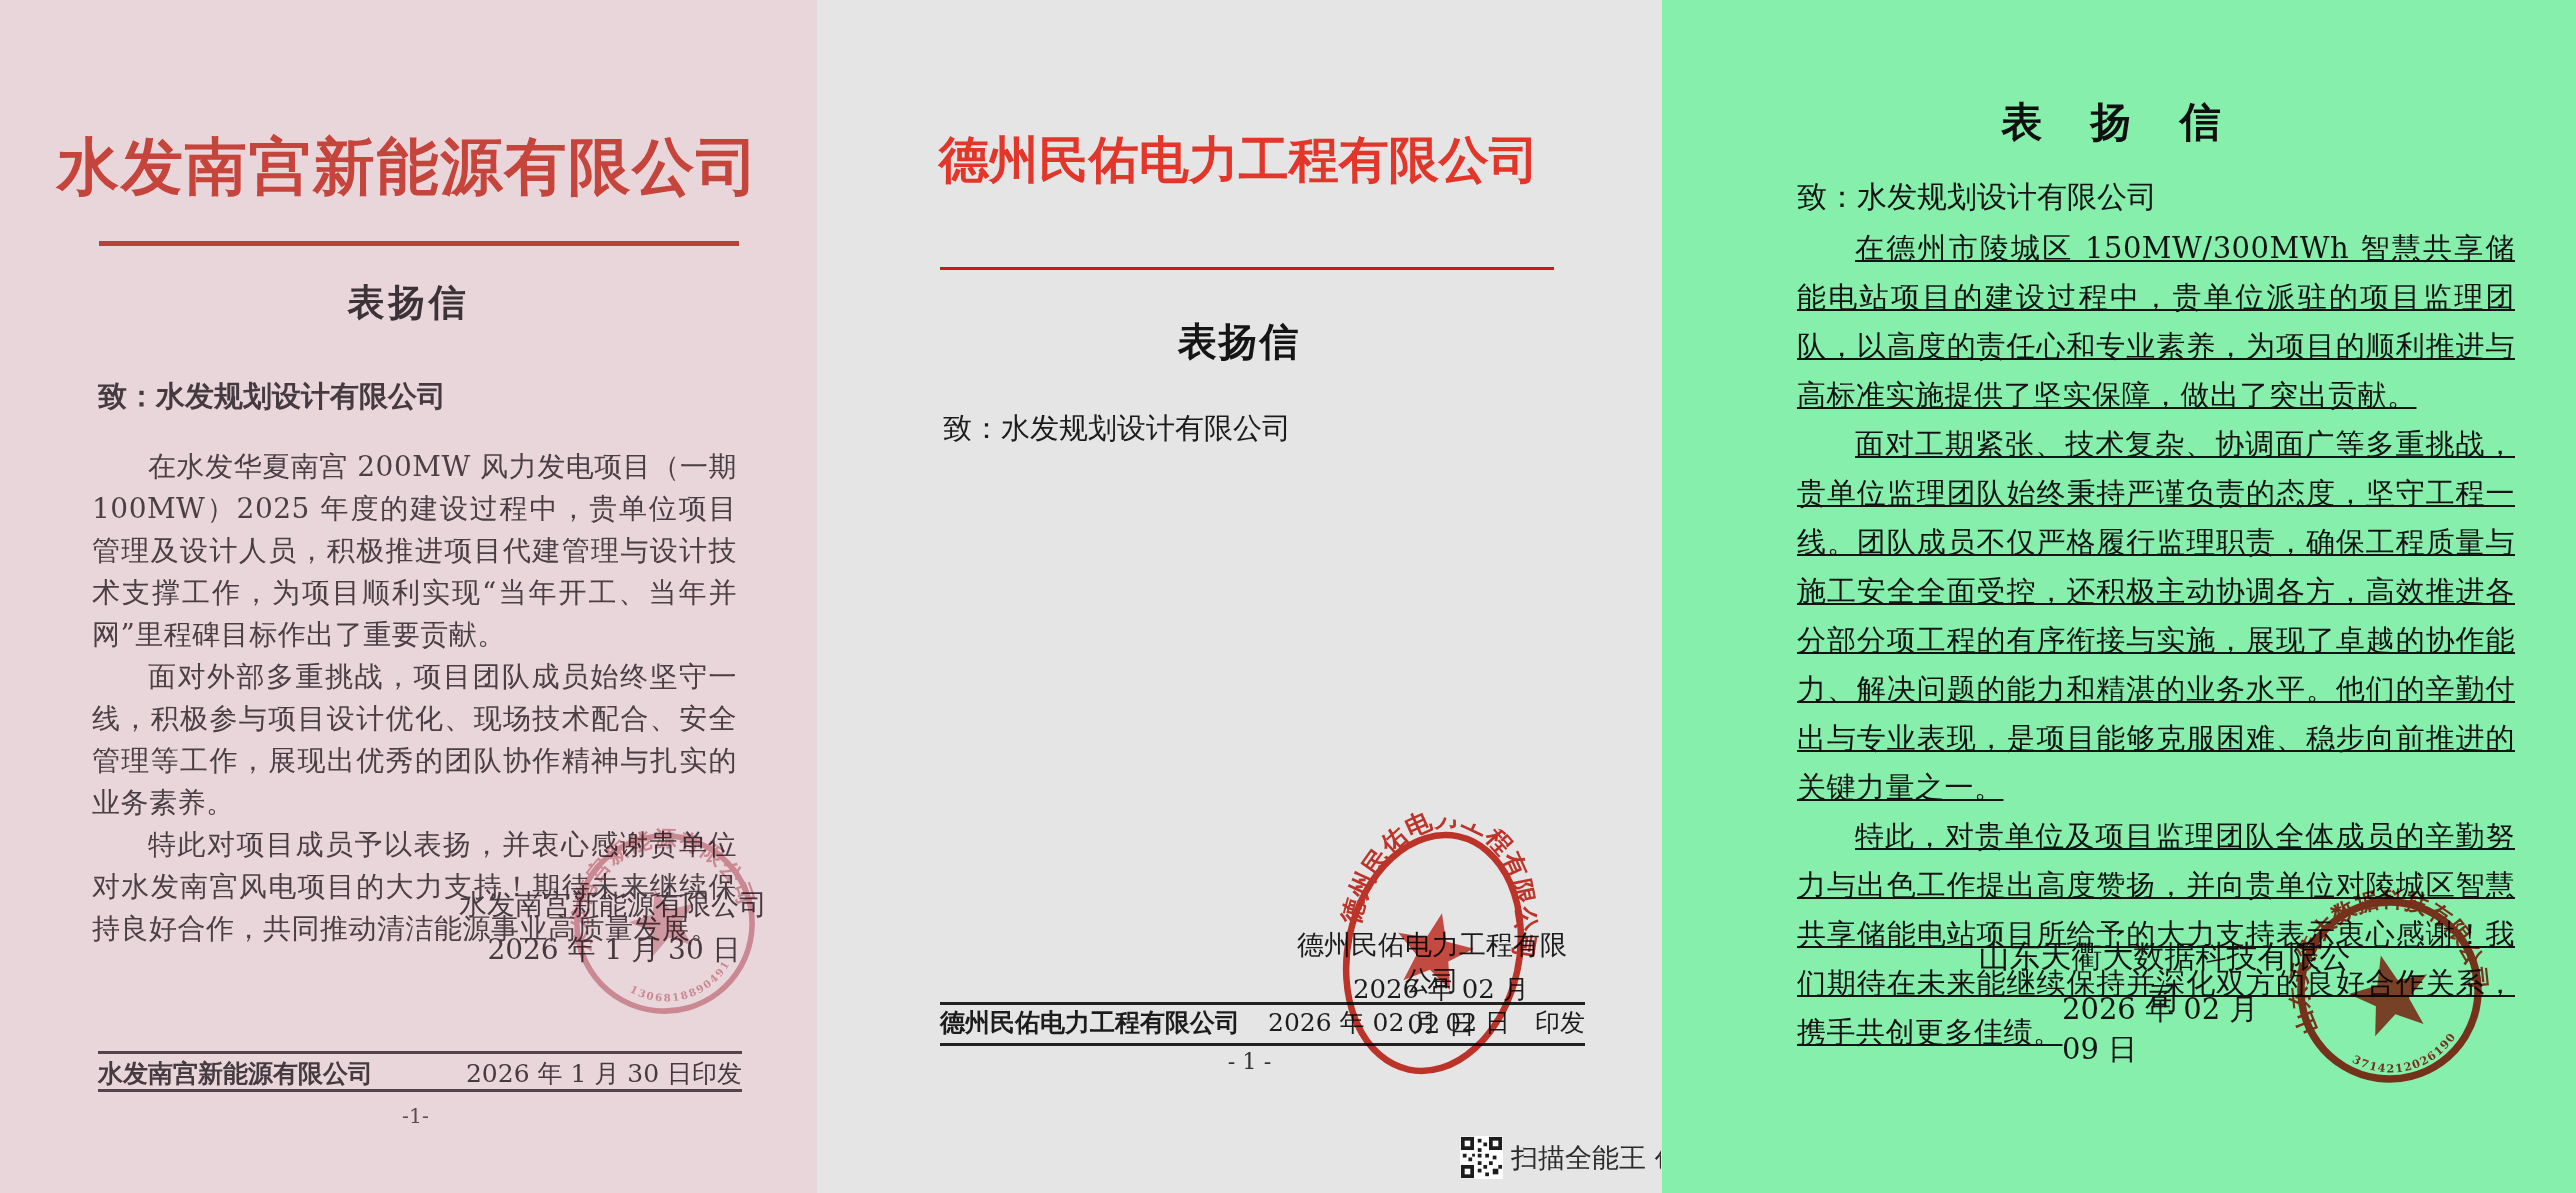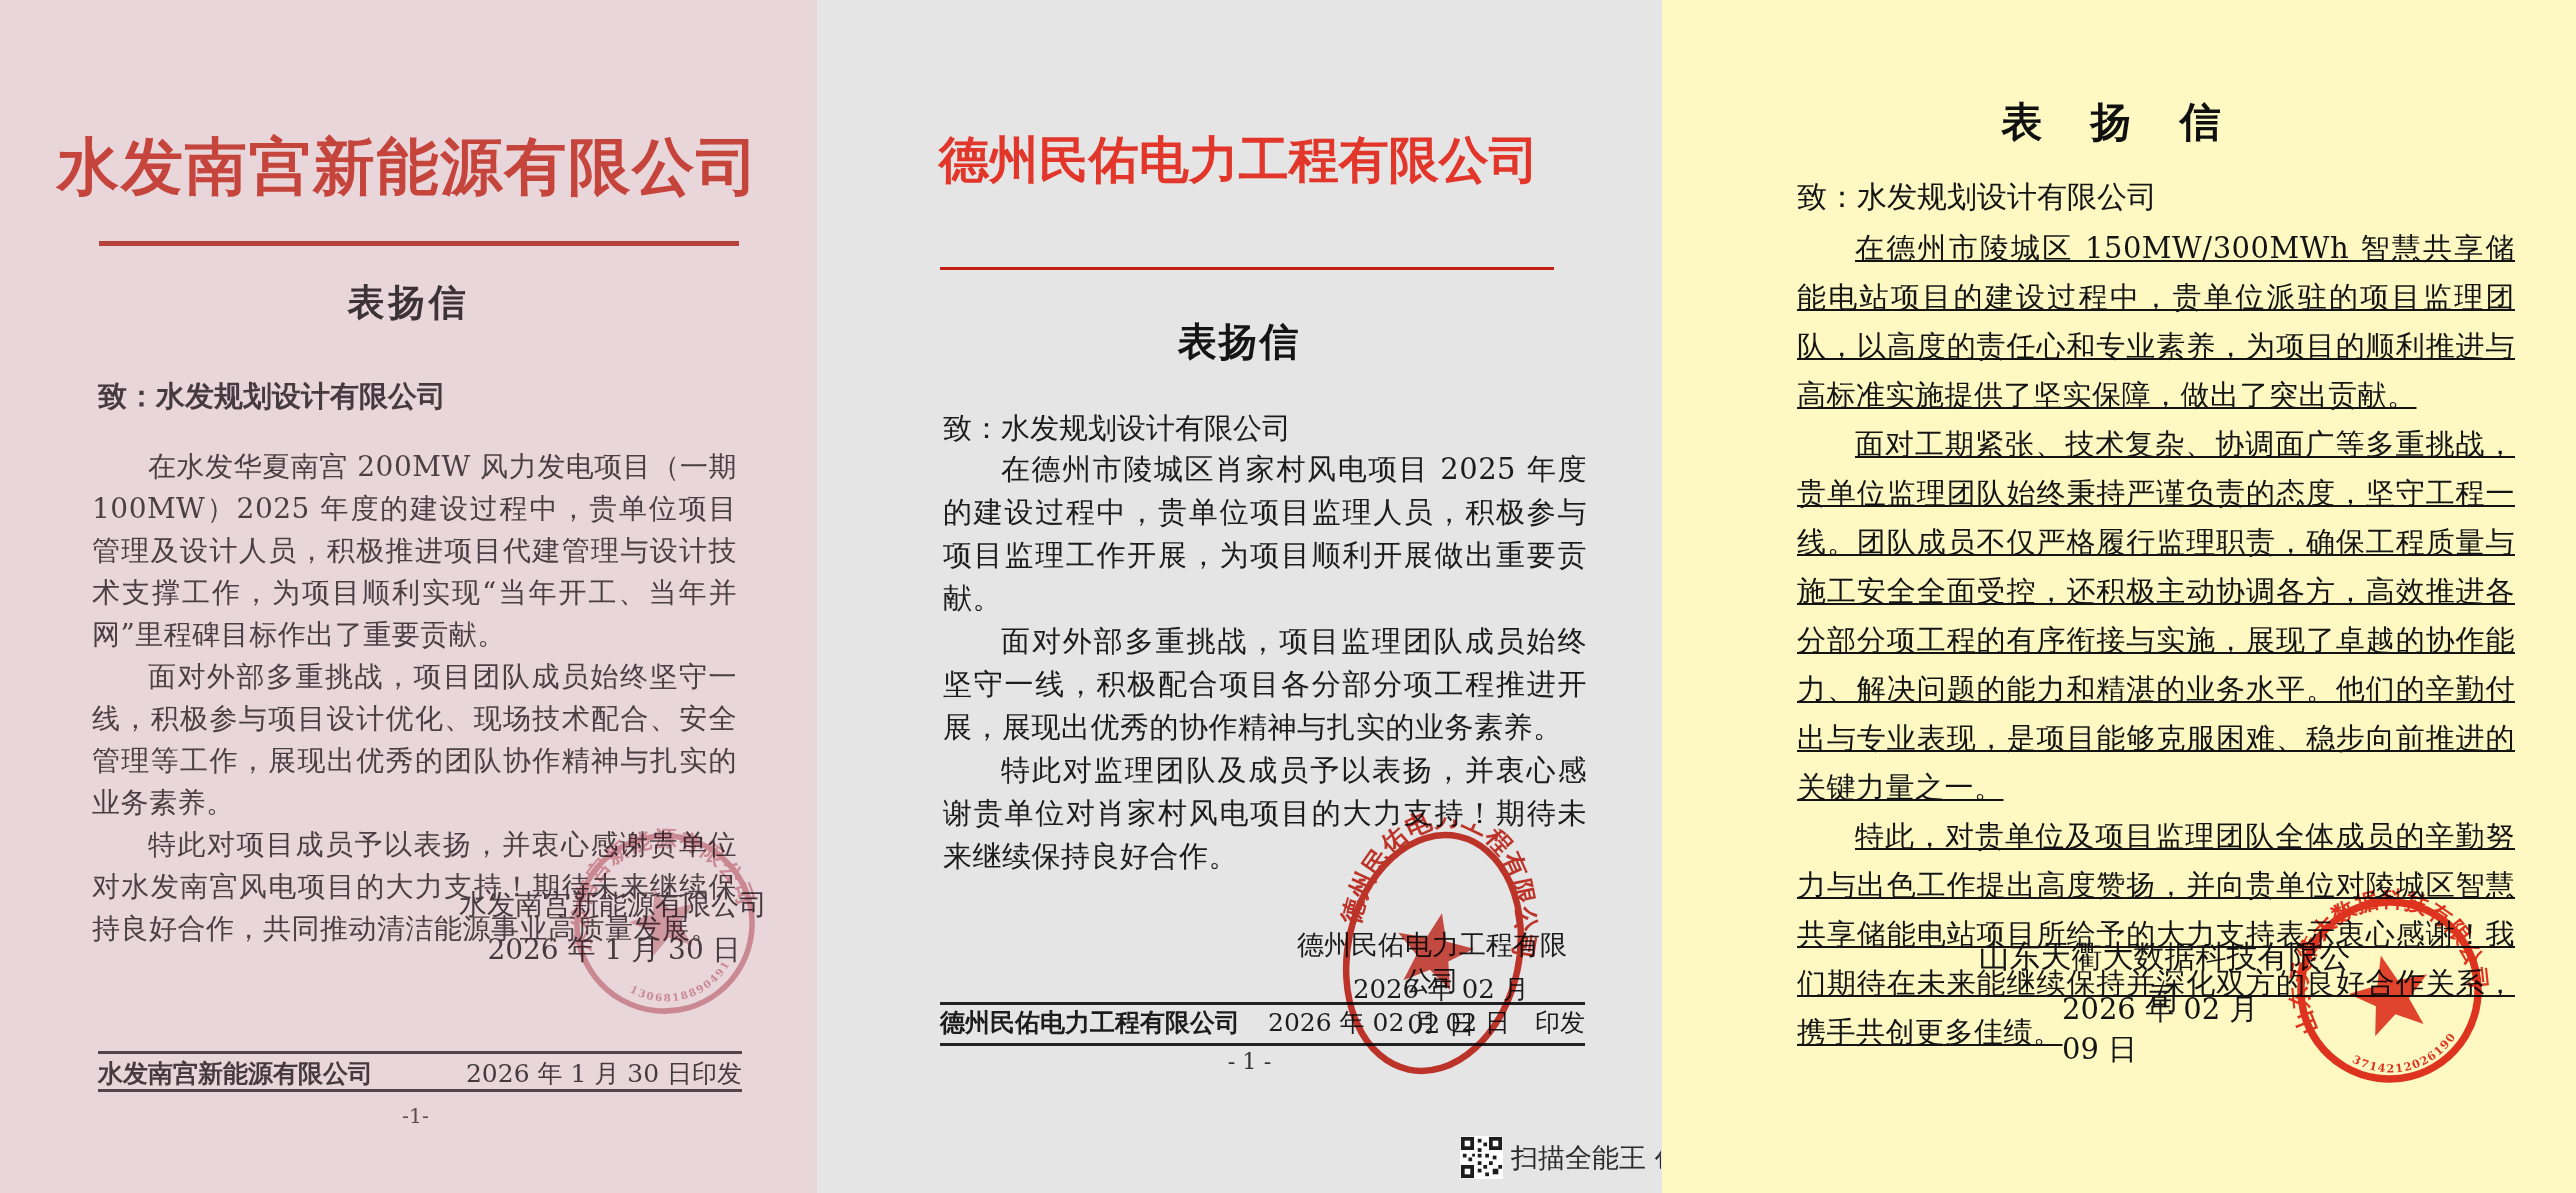--- a/index.html
+++ b/index.html
@@ -41,21 +41,21 @@
   .m-frule{left:123px;width:645px;height:2.8px;background:#222;}
   .m-footrow{left:123px;top:1005px;width:645px;height:34px;display:flex;justify-content:space-between;
              align-items:center;font-size:25px;color:#1c1c1c;}
   .m-foot-left{font-weight:700;}
   .m-page{left:386px;top:1048px;width:93px;text-align:center;font-size:22.4px;color:#333;}
   .qr{left:643px;top:1136px;width:43px;height:43px;}
   .qr-label{left:694px;top:1140px;width:224px;font-size:27px;color:#2b2b2b;
             font-family:"DejaVu Sans","Liberation Sans",sans-serif;}
 
   
-  #panel-right{left:1661px;width:915px;background:#fef9c3;border-left:1.9px solid #e4e4e4;}
+  #panel-right{left:1661px;width:915px;background:#86efac;border-left:1.9px solid #e4e4e4;}
   .r-doctitle{left:0;top:95px;width:915px;text-align:center;font-size:41px;font-weight:700;
               letter-spacing:17px;color:#101010;}
   .r-salute{left:135px;top:177px;width:653px;font-size:30px;color:#141414;}
   .r-body{left:135px;top:224px;width:718px;color:#141414;font-size:29px;line-height:49px;
           text-align:justify;letter-spacing:0.5px;text-decoration:underline;}
   .r-sig{left:302px;top:936px;width:401px;text-align:center;font-size:31px;color:#141414;}
   .r-date{left:400px;top:990px;width:242px;text-align:left;font-size:29px;color:#141414;}
 
   
   .para{text-indent:2em;margin:0;}
@@ -104,25 +104,20 @@
         <textPath href="#arcB1" startOffset="50%" text-anchor="middle">1306818890491</textPath>
       </text>
     </svg>
   </section>
 
   <section class="panel" id="panel-mid">
     <div class="abs m-company">德州民佑电力工程有限公司</div>
     <div class="abs m-rule"></div>
     <div class="abs m-doctitle">表扬信</div>
     <div class="abs m-salute">致：水发规划设计有限公司</div>
-    <div class="abs m-body">
-      <p class="para">在德州市陵城区肖家村风电项目 2025 年度的建设过程中，贵单位项目监理人员，积极参与项目监理工作开展，为项目顺利开展做出重要贡献。</p>
-      <p class="para">面对外部多重挑战，项目监理团队成员始终坚守一线，积极配合项目各分部分项工程推进开展，展现出优秀的协作精神与扎实的业务素养。</p>
-      <p class="para">特此对监理团队及成员予以表扬，并衷心感谢贵单位对肖家村风电项目的大力支持！期待未来继续保持良好合作。</p>
-    </div>
     <div class="abs m-sig">德州民佑电力工程有限公司</div>
     <div class="abs m-date">2026 年 02 月 02 日</div>
     <div class="abs m-frule" style="top:1002px;"></div>
     <div class="abs m-footrow">
       <span class="m-foot-left">德州民佑电力工程有限公司</span>
       <span>2026 年 02 月 02 日　印发</span>
     </div>
     <div class="abs m-frule" style="top:1043px;"></div>
     <div class="abs m-page">- 1 -</div>
 

